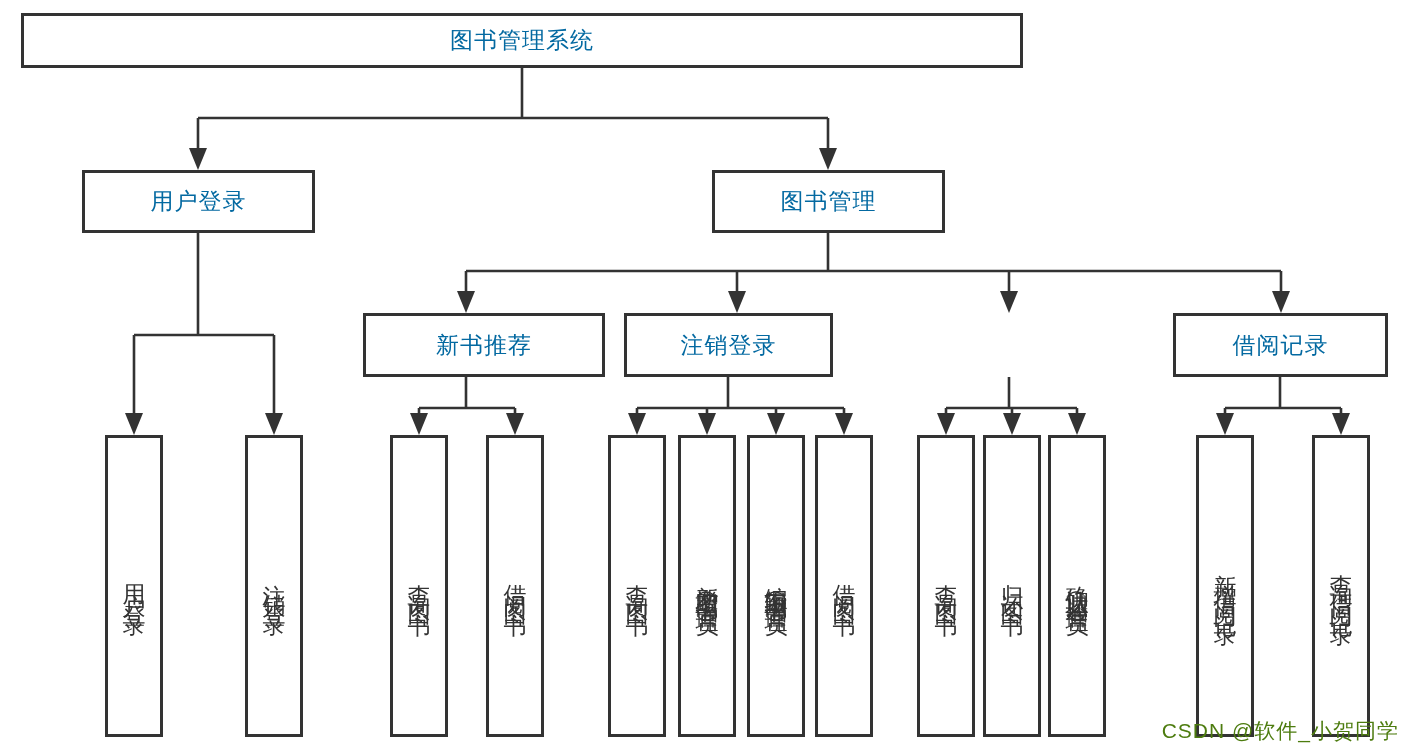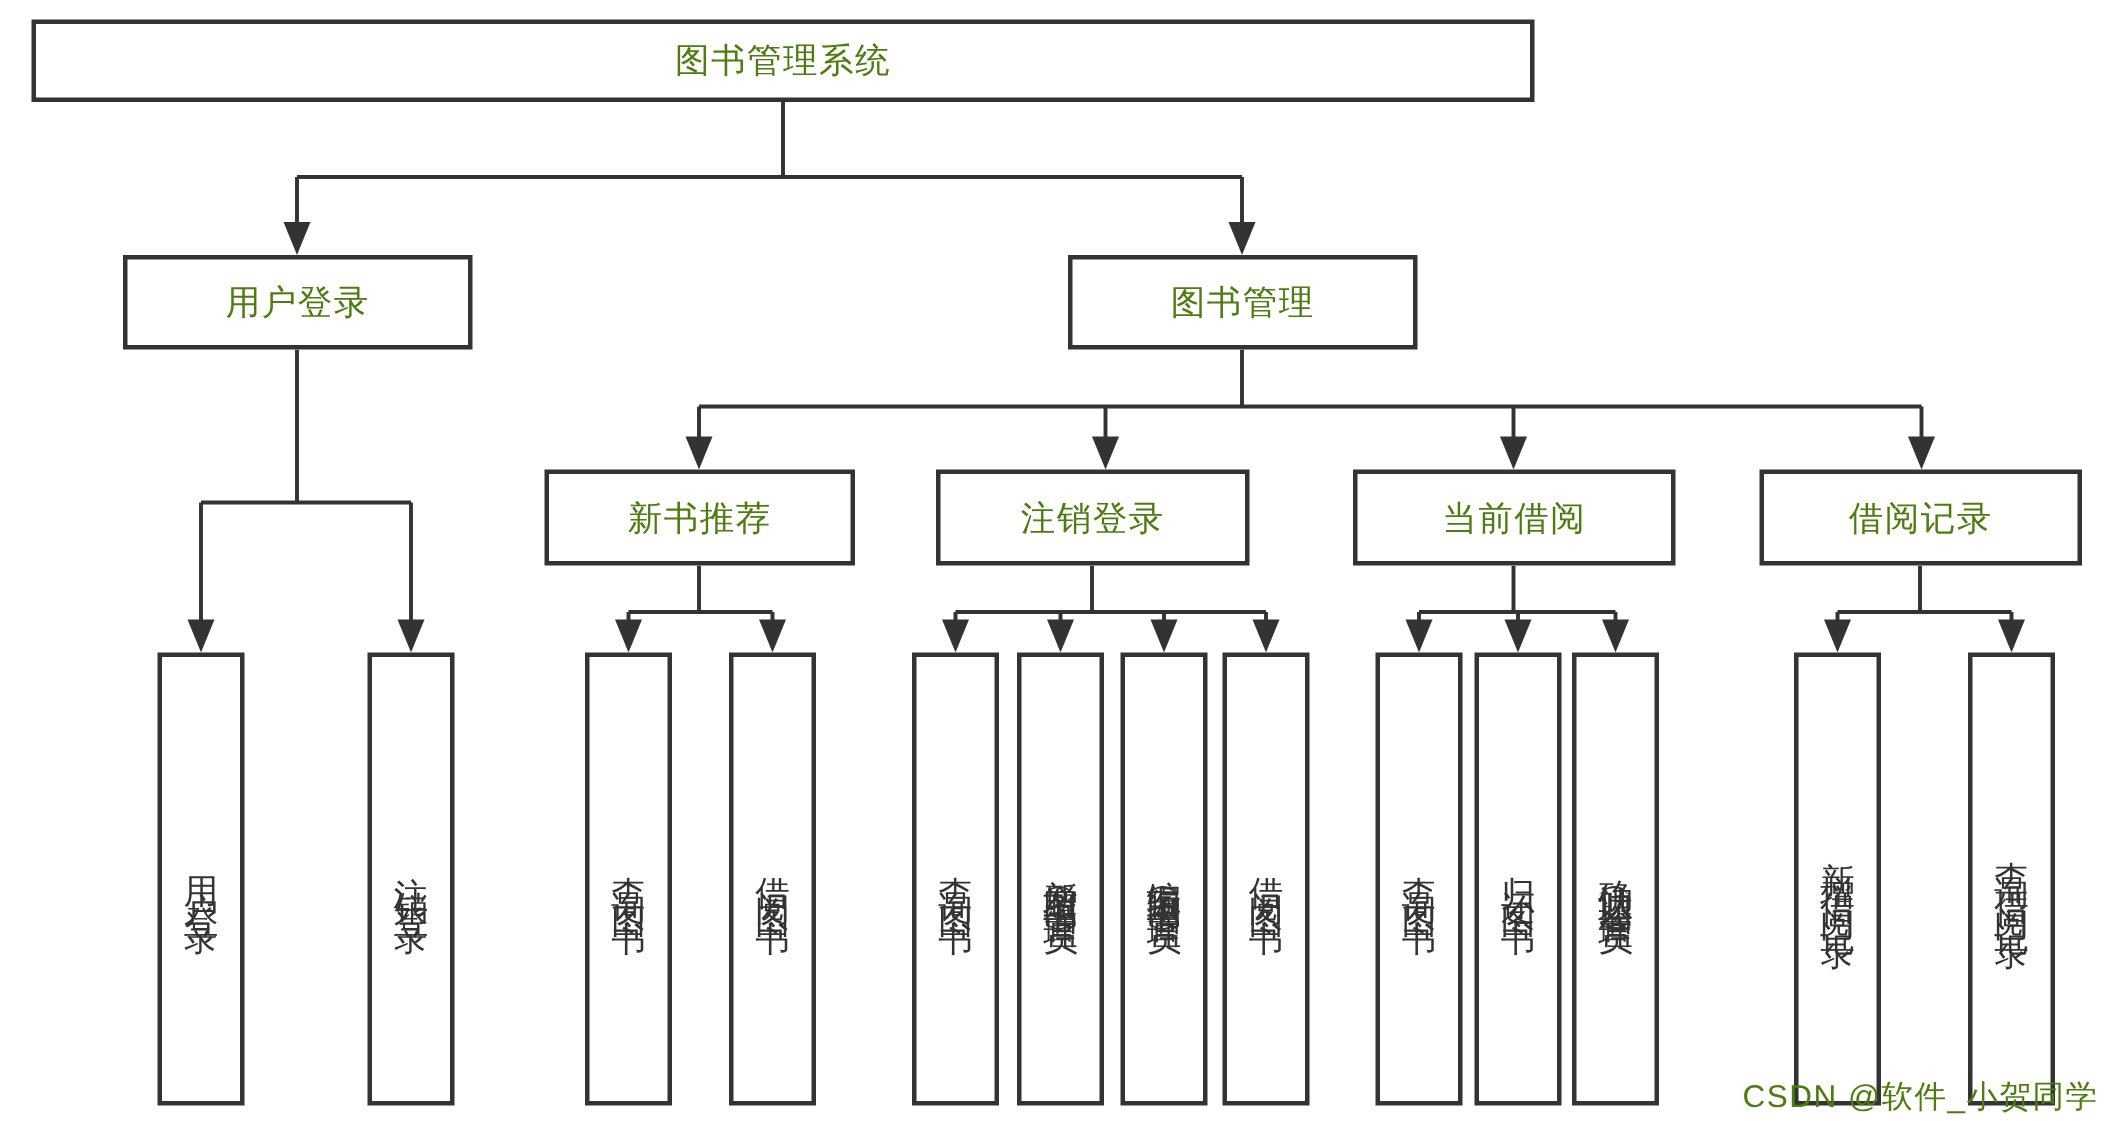--- a/index.html
+++ b/index.html
@@ -24,21 +24,21 @@
     z-index: 1;
   }
   .hbox {
     position: absolute;
     box-sizing: border-box;
     border: 3px solid #333333;
     background: #ffffff;
     display: flex;
     align-items: center;
     justify-content: center;
-    color: #4d7c0f;
+    color: #0369a1;
     font-size: 23px;
     letter-spacing: 1px;
     z-index: 2;
   }
   .vbox {
     position: absolute;
     box-sizing: border-box;
     top: 435px;
     width: 58px;
     height: 302px;
@@ -114,28 +114,25 @@
     <span>图书管理系统</span>
   </div>
 
   <div class="hbox" style="left:82px; top:170px; width:233px; height:63px;">
     <span>用户登录</span>
   </div>
   <div class="hbox" style="left:712px; top:170px; width:233px; height:63px;">
     <span>图书管理</span>
   </div>
 
-  <div class="hbox" style="left:363px; top:313px; width:207px; height:64px;">
+  <div class="hbox" style="left:363px; top:313px; width:242px; height:64px;">
     <span>新书推荐</span>
   </div>
   <div class="hbox" style="left:624px; top:313px; width:209px; height:64px;">
     <span>注销登录</span>
-  </div>
-  <div class="hbox" style="left:902px; top:313px; width:215px; height:64px;">
-    <span>当前借阅</span>
   </div>
   <div class="hbox" style="left:1173px; top:313px; width:215px; height:64px;">
     <span>借阅记录</span>
   </div>
 
   <div class="vbox" style="left:105px;">
     <span class="vtext">用户登录</span>
   </div>
   <div class="vbox" style="left:245px;">
     <span class="vtext">注销登录</span>

